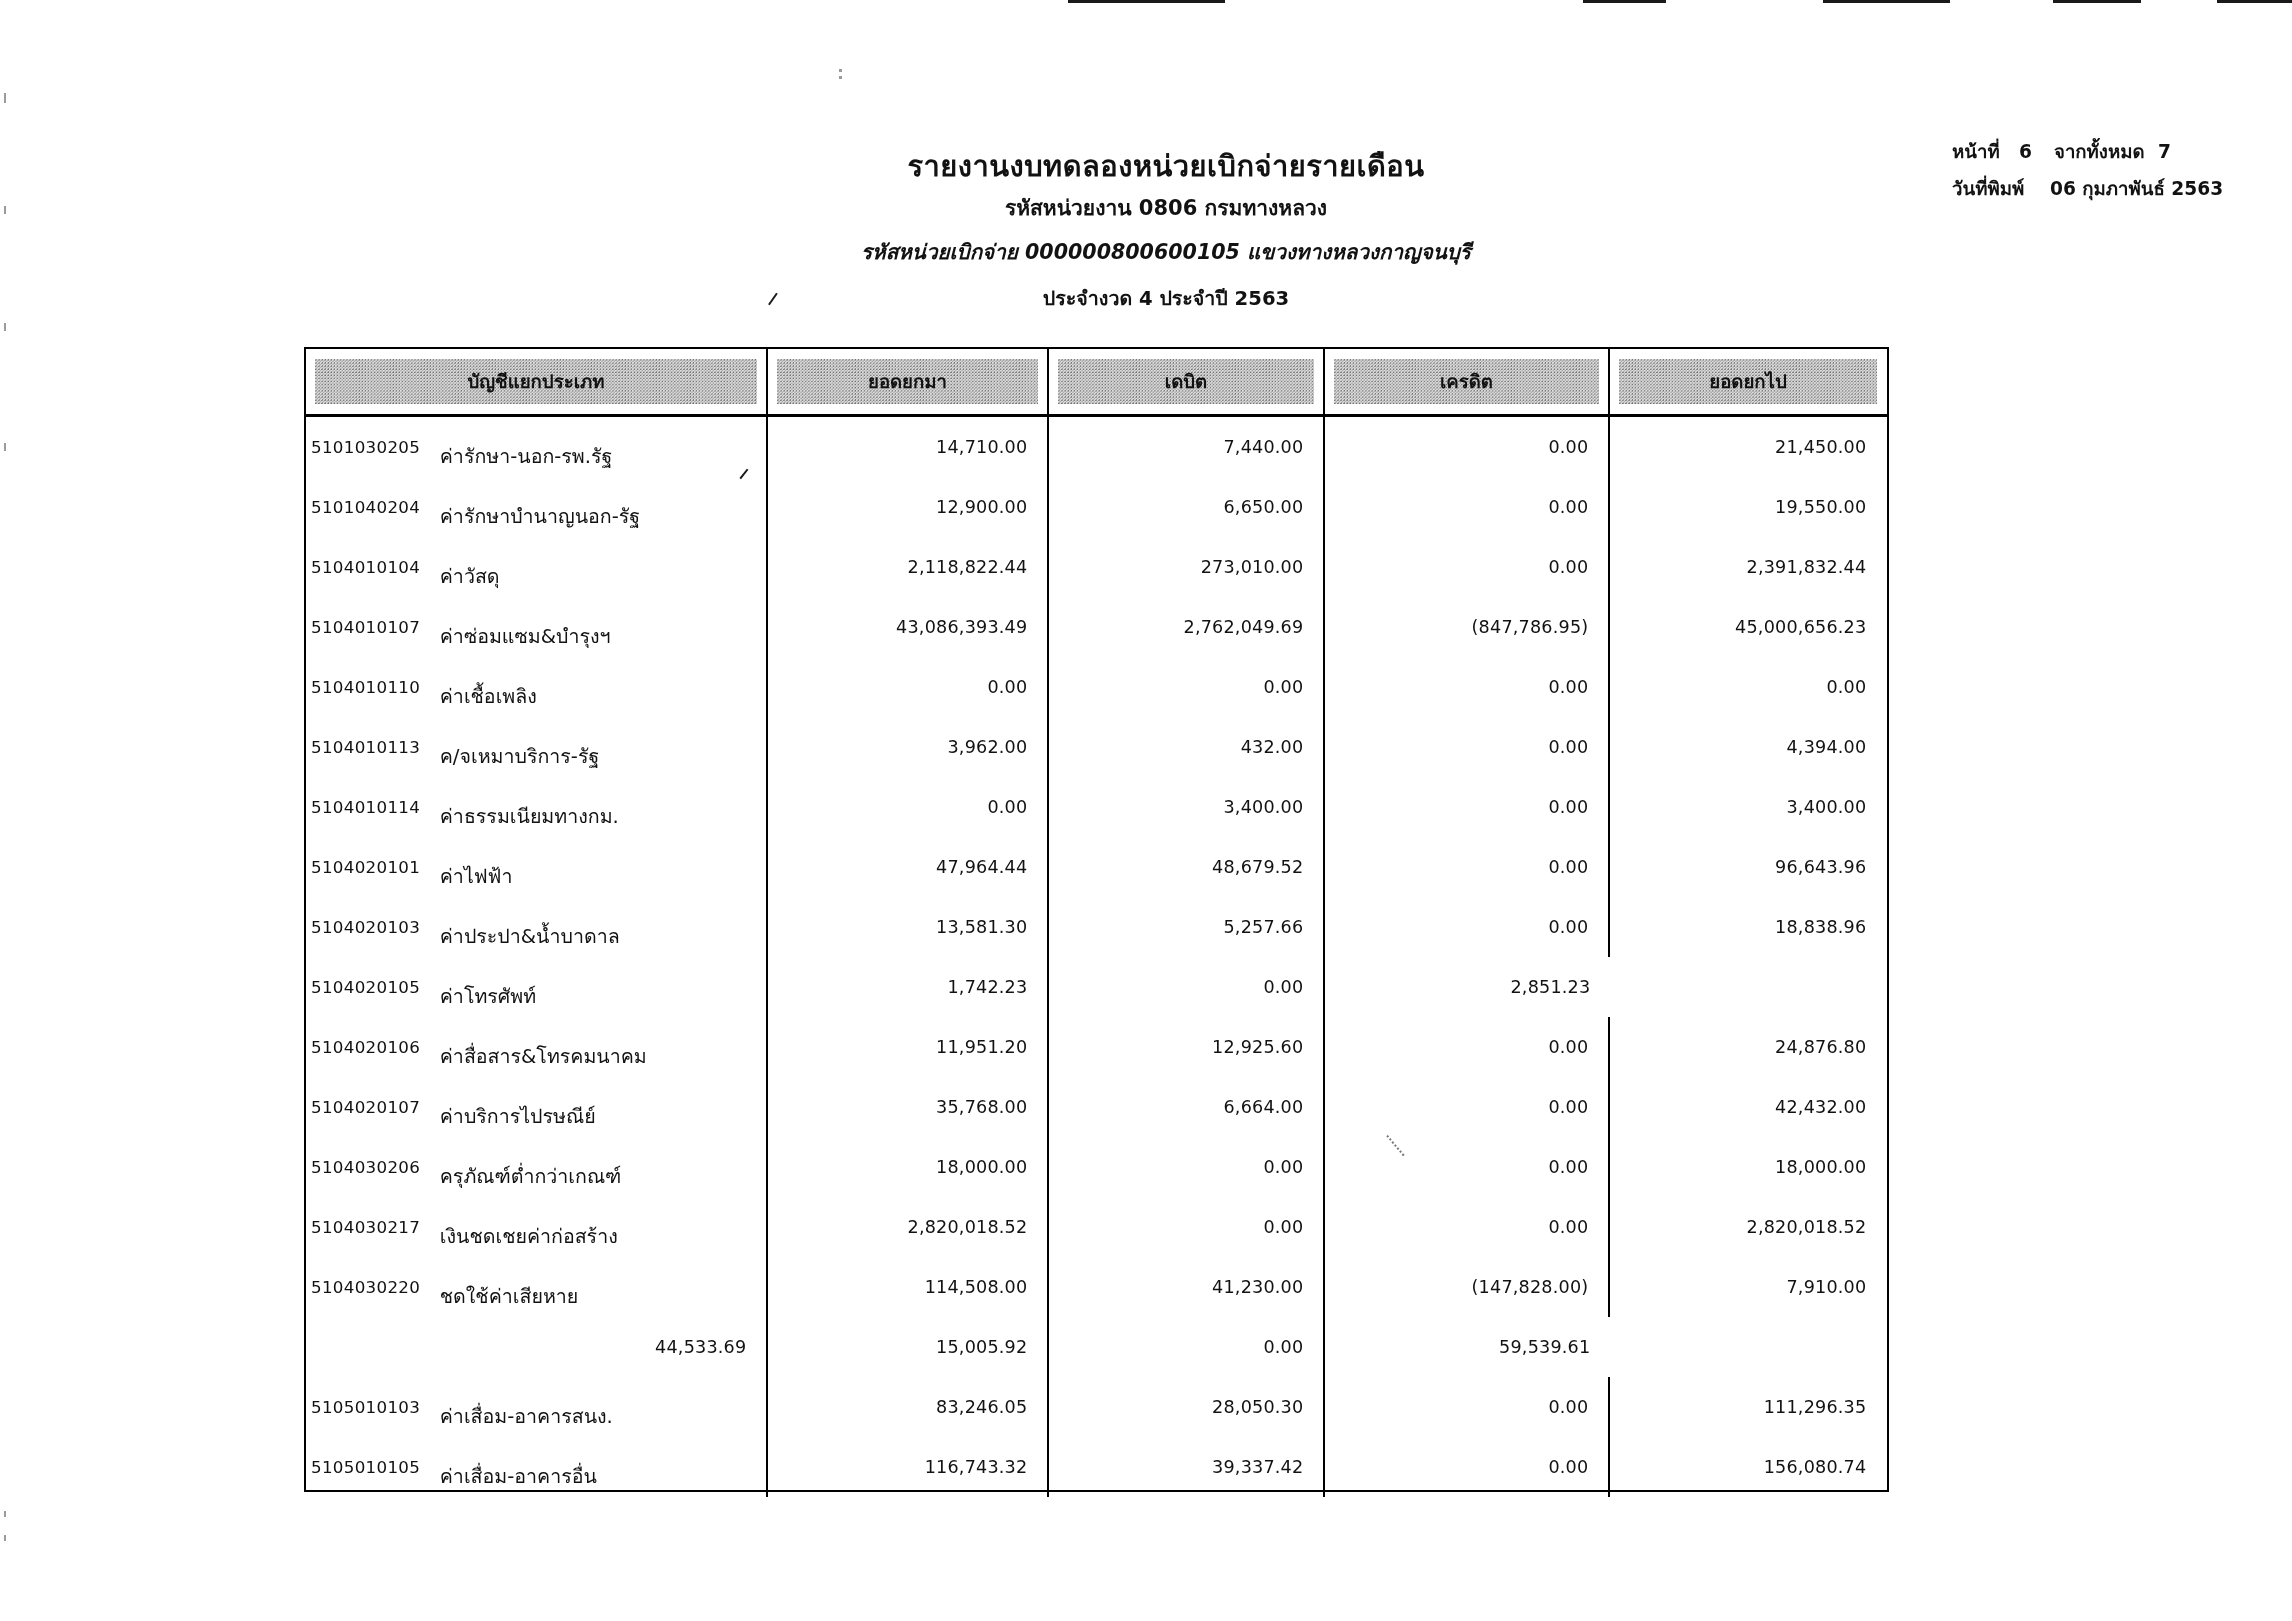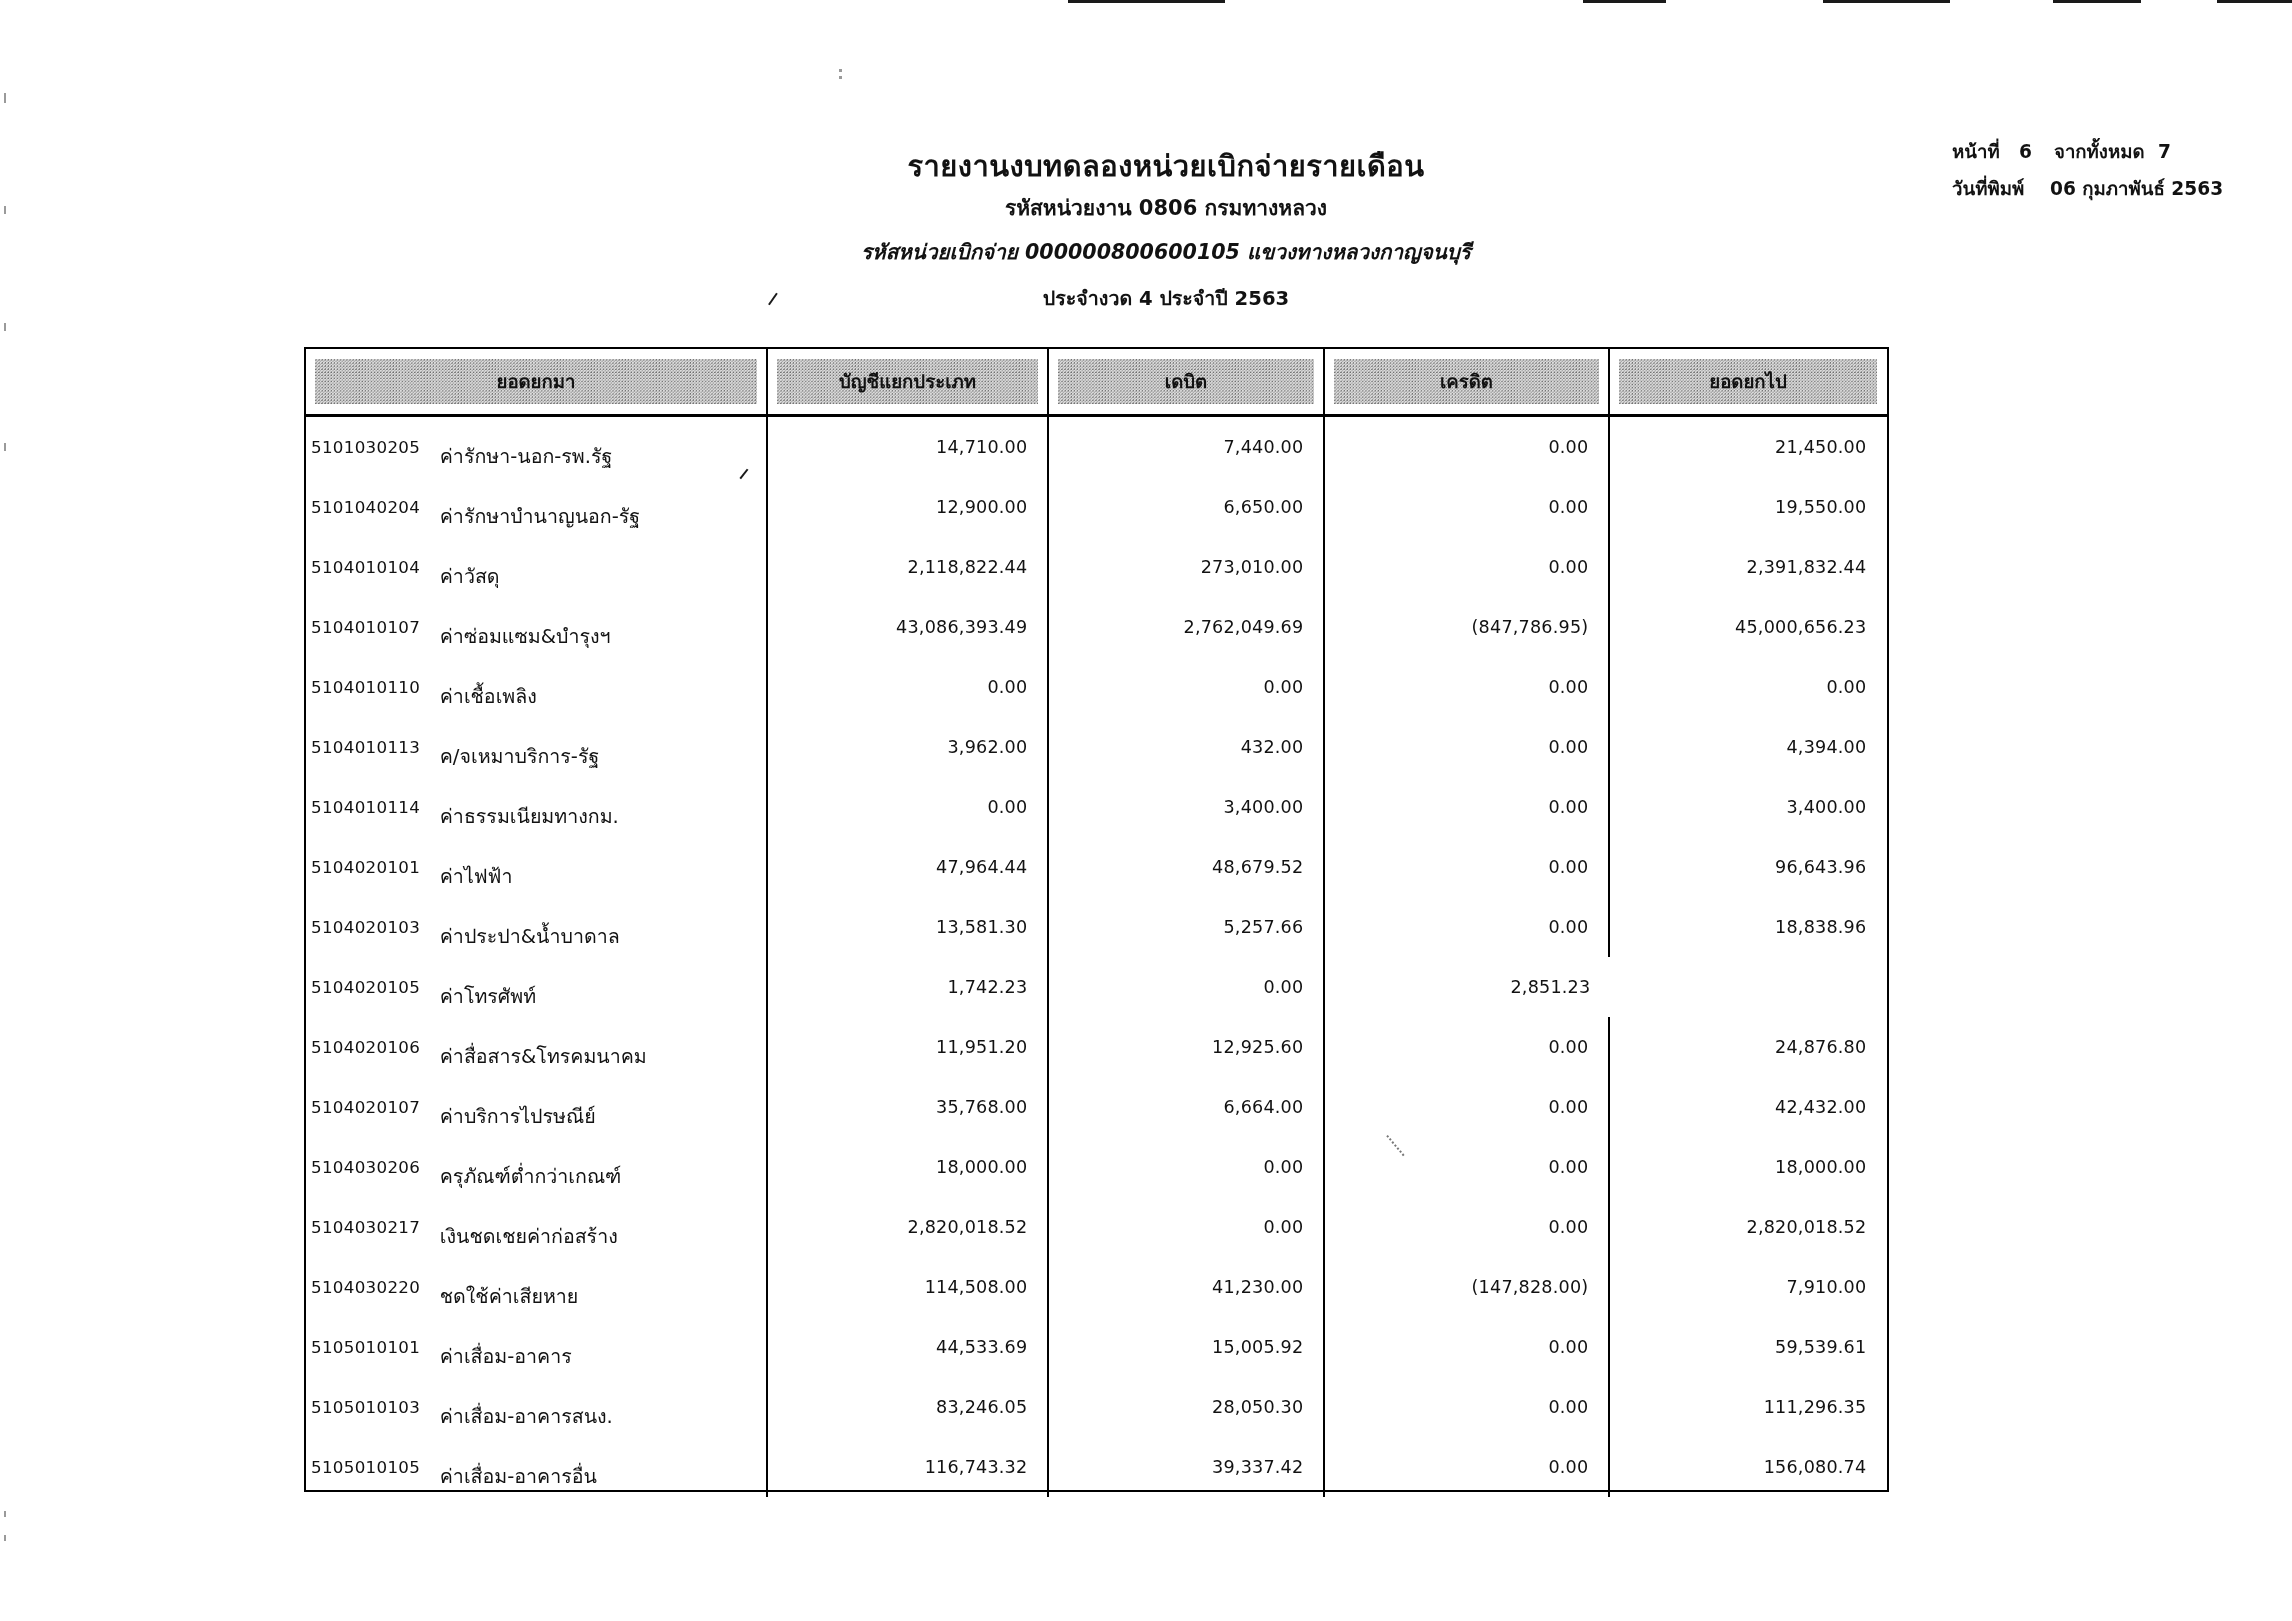--- a/index.html
+++ b/index.html
@@ -77,24 +77,24 @@
       <span class="pi-label1">หน้าที่</span><span class="pi-num">6</span><span class="pi-label2">จากทั้งหมด</span><span>7</span>
     </div>
     <div class="row">
       <span class="pi-label3">วันที่พิมพ์</span><span>06 กุมภาพันธ์ 2563</span>
     </div>
   </div>
 
   <div class="tbl">
     <div class="tbl-header">
       <div class="th-cell">
+          <div class="th-shade">บัญชีแยกประเภท</div>
+        </div>
+      <div class="th-cell">
           <div class="th-shade">ยอดยกมา</div>
-        </div>
-      <div class="th-cell">
-          <div class="th-shade">บัญชีแยกประเภท</div>
         </div>
       <div class="th-cell">
           <div class="th-shade">เดบิต</div>
         </div>
       <div class="th-cell">
           <div class="th-shade">เครดิต</div>
         </div>
       <div class="th-cell">
           <div class="th-shade">ยอดยกไป</div>
         </div>
@@ -258,24 +258,20 @@
         <span class="acct-code">5104030220</span>
         <span class="acct-name">ชดใช้ค่าเสียหาย</span>
       </div>
       <div class="c c-num">114,508.00</div>
       <div class="c c-num">41,230.00</div>
       <div class="c c-num">(147,828.00)</div>
       <div class="c c-num">7,910.00</div>
     </div>
 
     <div class="t-row">
-      <div class="c c-account">
-        <span class="acct-code">5105010101</span>
-        <span class="acct-name">ค่าเสื่อม-อาคาร</span>
-      </div>
       <div class="c c-num">44,533.69</div>
       <div class="c c-num">15,005.92</div>
       <div class="c c-num">0.00</div>
       <div class="c c-num">59,539.61</div>
     </div>
 
     <div class="t-row">
       <div class="c c-account">
         <span class="acct-code">5105010103</span>
         <span class="acct-name">ค่าเสื่อม-อาคารสนง.</span>

